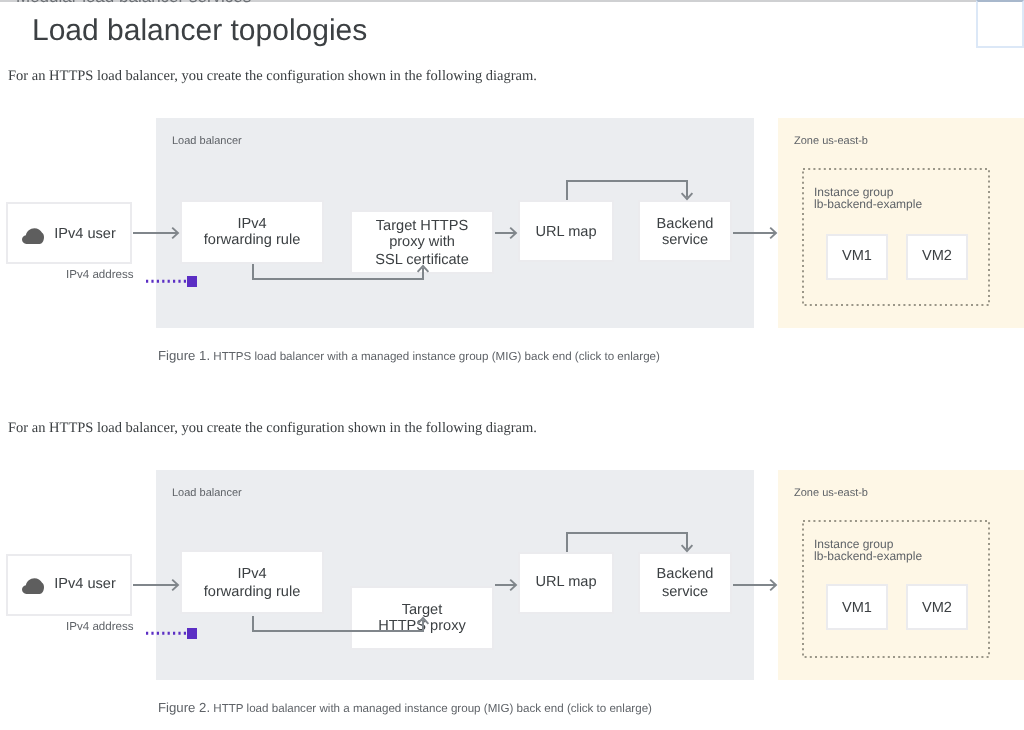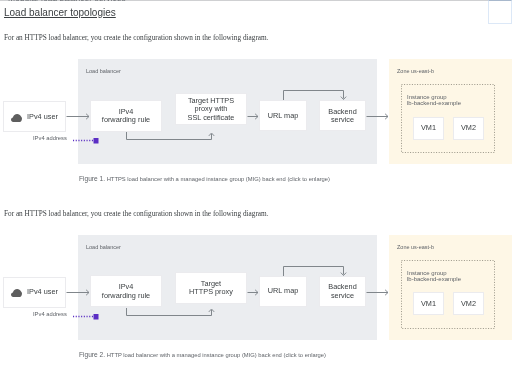--- a/index.html
+++ b/index.html
@@ -1,21 +1,21 @@
 <!DOCTYPE html>
 <html><head>
 <meta charset="utf-8">
 <style>
   html,body{margin:0;padding:0;}
   body{width:512px;height:365px;background:#fff;overflow:hidden;-webkit-font-smoothing:antialiased;
        font-family:"Liberation Sans",sans-serif;color:#3c4043;}
   .page{position:relative;width:512px;height:365px;}
   .clip-top{position:absolute;left:8px;top:-7.5px;font-size:8.5px;color:#6b6f74;white-space:nowrap;}
   .clip-rule{position:absolute;left:0;top:0;width:512px;height:1px;background:#cfd0d2;}
-  h1.title{position:absolute;left:4px;top:7px;margin:0;font-size:10px;font-weight:400;color:#3c4043;text-decoration:underline;}
+  h1.title{position:absolute;left:16px;top:7px;margin:0;font-size:15px;font-weight:400;color:#3c4043;}
   .lede{position:absolute;left:4px;font-size:7.25px;color:#3c4043;white-space:nowrap;font-family:Liberation Serif, serif;}
   .topbox{position:absolute;left:488px;top:0px;width:24px;height:24px;background:#fff;border:1.4px solid #dce8f7;border-top:1px solid #a8b8cc;box-sizing:border-box;}
   .fig{position:absolute;left:0;}
   .lbzone{position:absolute;background:#ebedf0;}
   .zonezone{position:absolute;background:#fef7e6;}
   .lbl{position:absolute;font-size:5.5px;color:#5f6368;white-space:nowrap;}
   .nbox{position:absolute;background:#fff;border:1px solid #ebebee;box-sizing:border-box;
         display:flex;align-items:center;justify-content:center;text-align:center;padding-top:1px;
         font-size:7.3px;color:#3c4043;line-height:8.4px;}
   .caption{position:absolute;font-size:5.8px;color:#5f6368;white-space:nowrap;}
@@ -38,21 +38,21 @@
       <div class="lbl" style="left:86px;top:68px">Load balancer</div>
       <div class="lbl" style="left:397px;top:68px">Zone us-east-b</div>
       <div class="nbox" style="left:3px;top:101px;width:63px;height:31px">
         <span style="display:inline-block;width:11px;height:8px;margin-right:5px;position:relative;top:0.5px"><svg width="11" height="8" viewBox="0 0 55 40" xmlns="http://www.w3.org/2000/svg">
             <path fill="#5e5e5e" d="M44 40H11C4.9 40 0 35.1 0 29c0-5.6 4.2-10.3 9.7-10.9C11.6 8 20.5 0.5 31 0.5c8.3 0 15.6 4.7 19.2 11.6C53.4 14.4 55 18.4 55 22.6 55 32.2 50.1 40 44 40z"></path>
           </svg></span>
         <span>IPv4 user</span>
       </div>
       <div class="lbl" style="left:33px;top:135px;font-size:5.8px">IPv4 address</div>
       <div class="nbox" style="left:90px;top:99.5px;width:72px;height:32px">IPv4<br>forwarding rule</div>
-      <div class="nbox" style="left:175px;top:93px;width:72px;height:32px">Target HTTPS<br>proxy with<br>SSL certificate</div>
+      <div class="nbox" style="left:175px;top:105px;width:72px;height:32px">Target HTTPS<br>proxy with<br>SSL certificate</div>
       <div class="nbox" style="left:259px;top:100px;width:48px;height:31px">URL map</div>
       <div class="nbox" style="left:319px;top:100px;width:47px;height:31px">Backend<br>service</div>
       <svg style="position:absolute;left:401px;top:84px" width="94" height="69">
         <rect x="0.5" y="0.5" width="93" height="68" fill="none" stroke="#9a9688" stroke-width="1" stroke-dasharray="1 1.6"></rect>
       </svg>
       <div class="lbl" style="left:407px;top:94px;line-height:6.4px;font-size:6px">Instance group<br>lb-backend-example</div>
       <div class="nbox" style="left:413px;top:116.5px;width:31px;height:23px">VM1</div>
       <div class="nbox" style="left:453px;top:116.5px;width:31px;height:23px">VM2</div>
       <svg class="ov" width="512" height="175">
         <path d="M 66.5 116.5 L 89 116.5" fill="none" stroke="#80868b" stroke-width="1"></path>
@@ -78,21 +78,21 @@
       <div class="lbl" style="left:86px;top:68px">Load balancer</div>
       <div class="lbl" style="left:397px;top:68px">Zone us-east-b</div>
       <div class="nbox" style="left:3px;top:101px;width:63px;height:31px">
         <span style="display:inline-block;width:11px;height:8px;margin-right:5px;position:relative;top:0.5px"><svg width="11" height="8" viewBox="0 0 55 40" xmlns="http://www.w3.org/2000/svg">
             <path fill="#5e5e5e" d="M44 40H11C4.9 40 0 35.1 0 29c0-5.6 4.2-10.3 9.7-10.9C11.6 8 20.5 0.5 31 0.5c8.3 0 15.6 4.7 19.2 11.6C53.4 14.4 55 18.4 55 22.6 55 32.2 50.1 40 44 40z"></path>
           </svg></span>
         <span>IPv4 user</span>
       </div>
       <div class="lbl" style="left:33px;top:135px;font-size:5.8px">IPv4 address</div>
       <div class="nbox" style="left:90px;top:99.5px;width:72px;height:32px">IPv4<br>forwarding rule</div>
-      <div class="nbox" style="left:175px;top:96px;width:72px;height:32px">Target<br>HTTPS proxy</div>
+      <div class="nbox" style="left:175px;top:117px;width:72px;height:32px">Target<br>HTTPS proxy</div>
       <div class="nbox" style="left:259px;top:100px;width:48px;height:31px">URL map</div>
       <div class="nbox" style="left:319px;top:100px;width:47px;height:31px">Backend<br>service</div>
       <svg style="position:absolute;left:401px;top:84px" width="94" height="69">
         <rect x="0.5" y="0.5" width="93" height="68" fill="none" stroke="#9a9688" stroke-width="1" stroke-dasharray="1 1.6"></rect>
       </svg>
       <div class="lbl" style="left:407px;top:94px;line-height:6.4px;font-size:6px">Instance group<br>lb-backend-example</div>
       <div class="nbox" style="left:413px;top:116.5px;width:31px;height:23px">VM1</div>
       <div class="nbox" style="left:453px;top:116.5px;width:31px;height:23px">VM2</div>
       <svg class="ov" width="512" height="175">
         <path d="M 66.5 116.5 L 89 116.5" fill="none" stroke="#80868b" stroke-width="1"></path>

